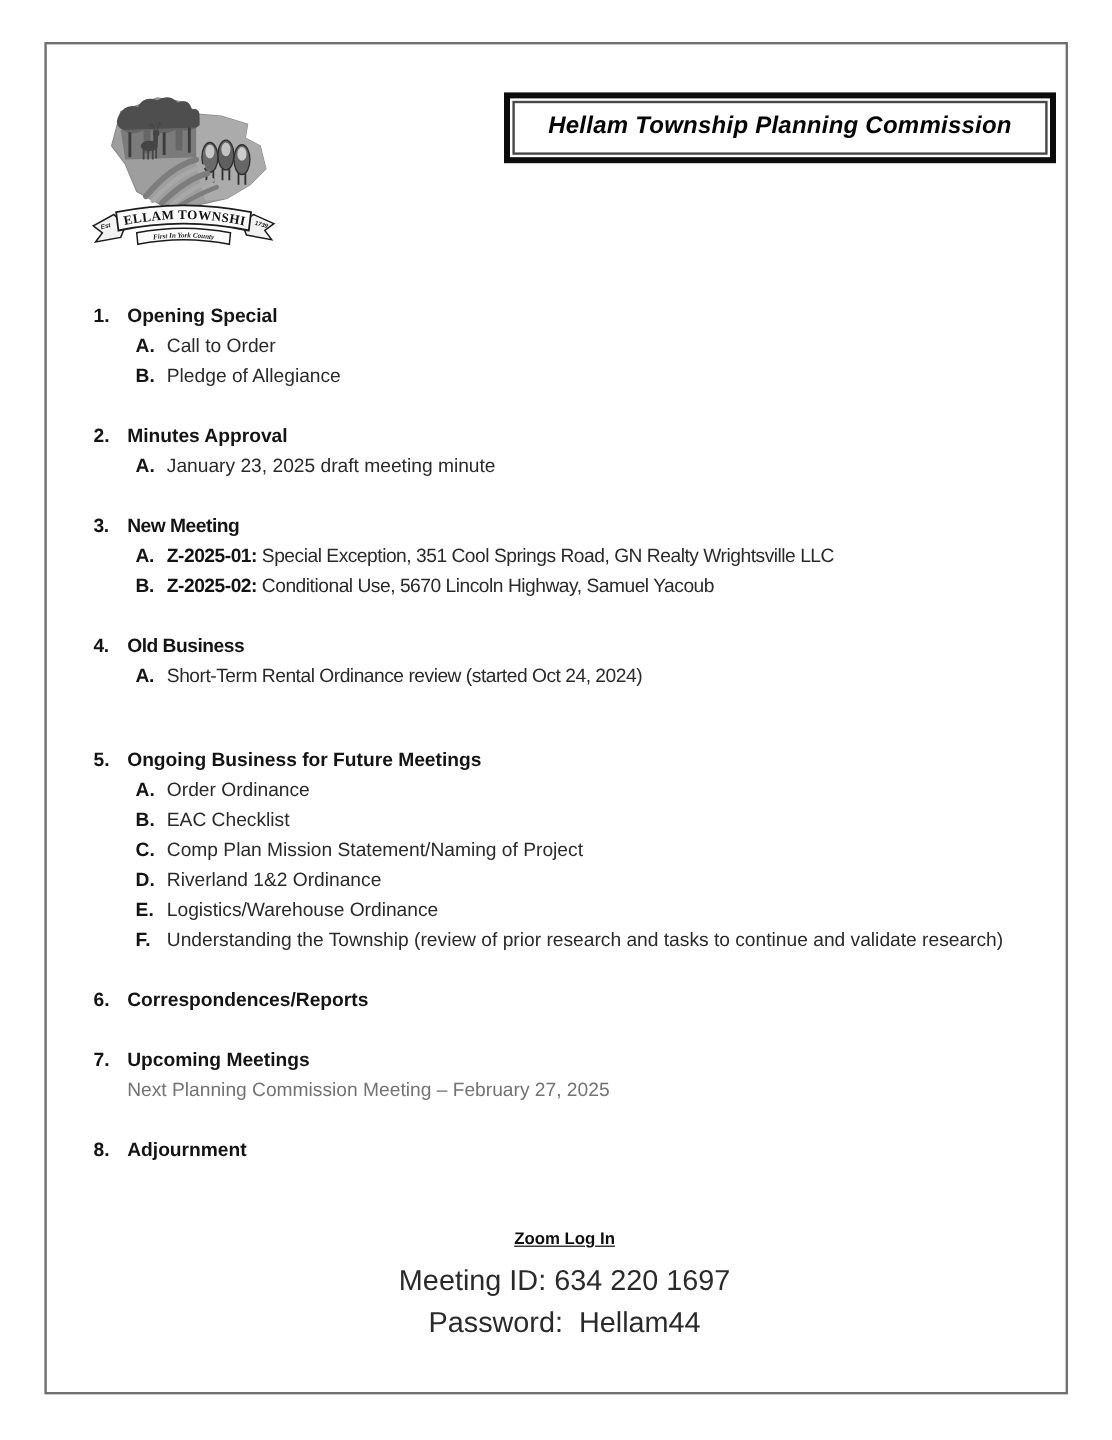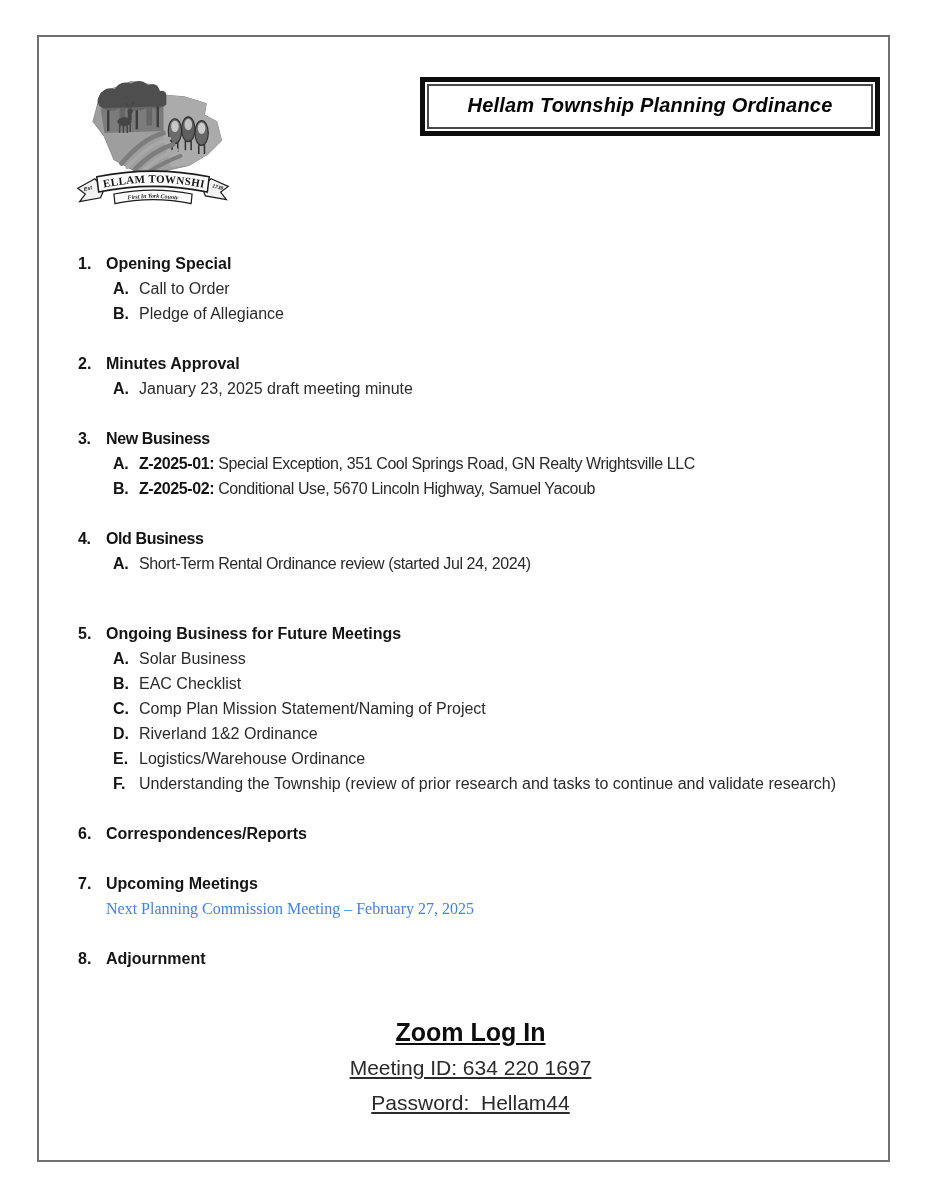--- a/index.html
+++ b/index.html
@@ -85,46 +85,44 @@
     flex: none;
     width: 26px;
     font-weight: bold;
     color: #141414;
   }
   .sub .text { flex: 1; }
   .sub .text b { color: #141414; }
   .note {
     margin-left: 28px;
     line-height: 25px;
-    color: #3b82f6;
-    font-family: Liberation Serif, serif;
+    color: #737373;
   }
   .narrow .heading-row,
   .narrow .sub { letter-spacing: -0.4px; }
   
   .zoom-block {
     position: absolute;
     left: 14px;
     right: 0;
     top: 978px;
     text-align: center;
     color: #2a2a2a;
   }
   .zoom-heading {
-    font-size: 25px;
+    font-size: 14px;
     line-height: 35px;
     font-weight: bold;
     text-decoration: underline;
     color: #0d0d0d;
   }
   .zoom-line {
-    font-size: 21px;
+    font-size: 24px;
     line-height: 35px;
     white-space: pre-wrap;
-    text-decoration: underline;
   }
 </style>
 </head>
 <body>
 
 <div class="canvas">
   <div class="page-frame">
 
     <div class="logo-wrap">
       <svg viewBox="0 0 170 150" width="162" height="145">
@@ -196,21 +194,21 @@
             <textPath href="#taglineCurve" startOffset="50%" text-anchor="middle">First In York County</textPath>
           </text>
           <text x="13" y="125" font-size="5.6" font-style="italic" font-weight="bold" fill="#1c1c1c" transform="rotate(-14 13 125)">Est</text>
           <text x="147" y="121" font-size="5.2" font-style="italic" font-weight="bold" fill="#1c1c1c" transform="rotate(14 147 121)">1739</text>
         </g>
       </svg>
     </div>
 
     <div class="title-box">
       <div class="title-inner">
-        <div class="title-line">Hellam Township Planning Ordinance</div>
+        <div class="title-line">Hellam Township Planning Commission</div>
       </div>
     </div>
 
     <div class="agenda">
 
       <div class="section">
         <div class="heading-row">
           <span class="num">1.</span>
           <span class="title">Opening Special</span>
         </div>
@@ -231,51 +229,51 @@
         </div>
         <div class="sub">
           <span class="label">A.</span>
           <span class="text">January 23, 2025 draft meeting minute</span>
         </div>
       </div>
 
       <div class="section narrow">
         <div class="heading-row">
           <span class="num">3.</span>
-          <span class="title">New Business</span>
+          <span class="title">New Meeting</span>
         </div>
         <div class="sub">
           <span class="label">A.</span>
           <span class="text"><b>Z-2025-01:</b><span> Special Exception, 351 Cool Springs Road, GN Realty Wrightsville LLC</span></span>
         </div>
         <div class="sub">
           <span class="label">B.</span>
           <span class="text"><b>Z-2025-02:</b><span> Conditional Use, 5670 Lincoln Highway, Samuel Yacoub</span></span>
         </div>
       </div>
 
       <div class="section narrow">
         <div class="heading-row">
           <span class="num">4.</span>
           <span class="title">Old Business</span>
         </div>
         <div class="sub">
           <span class="label">A.</span>
-          <span class="text">Short-Term Rental Ordinance review (started Jul 24, 2024)</span>
+          <span class="text">Short-Term Rental Ordinance review (started Oct 24, 2024)</span>
         </div>
       </div>
 
       <div class="section gap-large">
         <div class="heading-row">
           <span class="num">5.</span>
           <span class="title">Ongoing Business for Future Meetings</span>
         </div>
         <div class="sub">
           <span class="label">A.</span>
-          <span class="text">Solar Business</span>
+          <span class="text">Order Ordinance</span>
         </div>
         <div class="sub">
           <span class="label">B.</span>
           <span class="text">EAC Checklist</span>
         </div>
         <div class="sub">
           <span class="label">C.</span>
           <span class="text">Comp Plan Mission Statement/Naming of Project</span>
         </div>
         <div class="sub">

